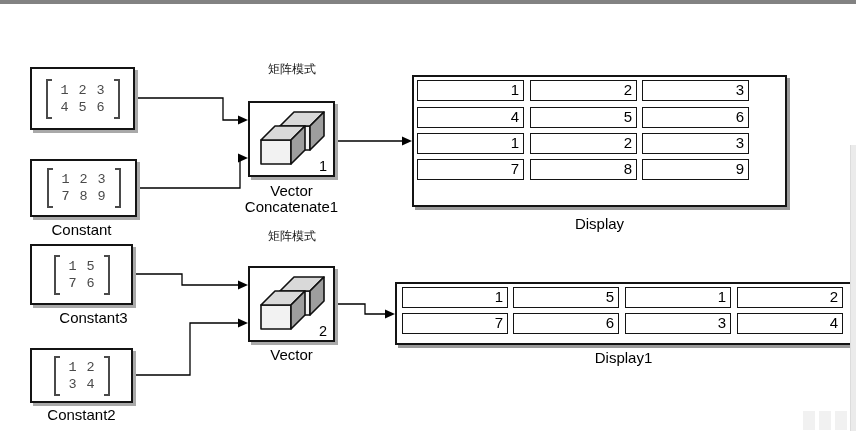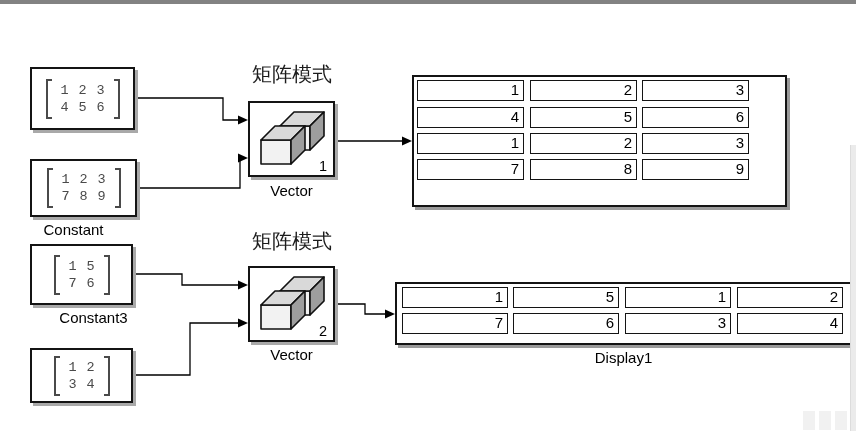--- a/index.html
+++ b/index.html
@@ -21,21 +21,21 @@
   .br-r{border-right:2px solid #4a4a4a;border-top:2px solid #4a4a4a;border-bottom:2px solid #4a4a4a;}
   .mrows{display:flex;flex-direction:column;justify-content:center;padding:0 4px;}
   .mrow{display:flex;}
   .mrow span{display:inline-block;width:18px;text-align:center;
              font-family:"Liberation Mono",monospace;font-size:13.5px;line-height:17px;color:#4a4a4a;}
 
   
   .vc-icon{position:absolute;left:9px;top:7px;}
   .port-num{position:absolute;right:6px;bottom:1px;font-size:14.5px;color:#000;}
   .annotation{position:absolute;text-align:center;font-family:"DejaVu Serif","Liberation Serif",serif;
-              font-size:20px;color:#1c1c1c;white-space:nowrap;}
+              font-size:12px;color:#1c1c1c;white-space:nowrap;}
 
   
   .dcell{position:absolute;box-sizing:border-box;border:1.5px solid #141414;background:#fff;
          text-align:right;padding-right:4px;font-size:15px;line-height:18px;color:#000;}
   .cell-a{width:107px;height:21px;}
   .cell-b{width:106px;height:21px;}
 
   .scrollbar{position:absolute;right:0;top:145px;width:6px;height:286px;background:#ebebeb;
              border-left:1px solid #dcdcdc;box-sizing:border-box;}
   .watermark{position:absolute;left:803px;top:411px;display:flex;gap:4px;opacity:.55;}
@@ -104,21 +104,21 @@
         </div>
         <div class="mrow">
           <span>7</span>
           <span>8</span>
           <span>9</span>
         </div>
       </div>
       <div class="bracket br-r"></div>
     </div>
   </div>
-  <div class="blklabel" style="left:0;top:222px;width:147px">Constant</div>
+  <div class="blklabel" style="left:8px;top:222px;width:147px">Constant</div>
 
   <div class="blk" style="left:30px;top:244px;width:103px;height:61px">
     <div class="matrix">
       <div class="bracket br-l"></div>
       <div class="mrows">
         <div class="mrow">
           <span>1</span>
           <span>5</span>
         </div>
         <div class="mrow">
@@ -140,38 +140,40 @@
           <span>2</span>
         </div>
         <div class="mrow">
           <span>3</span>
           <span>4</span>
         </div>
       </div>
       <div class="bracket br-r"></div>
     </div>
   </div>
+  <div class="blklabel" style="left:10px;top:407px;width:143px">Constant2</div>
 
   <div class="annotation" style="left:240px;top:61px;width:104px">矩阵模式</div>
 
   <div class="blk" style="left:248px;top:101px;width:87px;height:76px">
     <svg class="vc-icon" width="66" height="58" viewBox="0 0 66 58">
       <g stroke="#111" stroke-width="1.6" stroke-linejoin="round">
         <rect x="21" y="16" width="30" height="24" fill="#f2f2f2"></rect>
         <polygon points="21,16 35,2 65,2 51,16" fill="#d9d9d9"></polygon>
         <polygon points="51,16 65,2 65,26 51,40" fill="#9e9e9e"></polygon>
         <rect x="2" y="30" width="30" height="24" fill="#f2f2f2"></rect>
         <polygon points="2,30 16,16 46,16 32,30" fill="#d9d9d9"></polygon>
         <polygon points="32,30 46,16 46,40 32,54" fill="#9e9e9e"></polygon>
       </g>
     </svg>
     <span class="port-num">1</span>
   </div>
   <div class="blklabel" style="left:218px;top:183px;width:147px">
     <div>Vector</div>
+    <div>Concatenate1</div>
   </div>
 
   <div class="annotation" style="left:240px;top:228px;width:104px">矩阵模式</div>
 
   <div class="blk" style="left:248px;top:266px;width:87px;height:76px">
     <svg class="vc-icon" width="66" height="58" viewBox="0 0 66 58">
       <g stroke="#111" stroke-width="1.6" stroke-linejoin="round">
         <rect x="21" y="16" width="30" height="24" fill="#f2f2f2"></rect>
         <polygon points="21,16 35,2 65,2 51,16" fill="#d9d9d9"></polygon>
         <polygon points="51,16 65,2 65,26 51,40" fill="#9e9e9e"></polygon>
@@ -193,20 +195,21 @@
     <div class="dcell cell-a" style="left:3px;top:30px">4</div>
     <div class="dcell cell-a" style="left:116px;top:30px">5</div>
     <div class="dcell cell-a" style="left:228px;top:30px">6</div>
     <div class="dcell cell-a" style="left:3px;top:56px">1</div>
     <div class="dcell cell-a" style="left:116px;top:56px">2</div>
     <div class="dcell cell-a" style="left:228px;top:56px">3</div>
     <div class="dcell cell-a" style="left:3px;top:82px">7</div>
     <div class="dcell cell-a" style="left:116px;top:82px">8</div>
     <div class="dcell cell-a" style="left:228px;top:82px">9</div>
   </div>
+  <div class="blklabel" style="left:412px;top:216px;width:375px">Display</div>
 
   <div class="blk" style="left:395px;top:282px;width:457px;height:63px;box-shadow:3px 3px 0 #9a9a9a">
     <div class="dcell cell-b" style="left:5px;top:3px">1</div>
     <div class="dcell cell-b" style="left:116px;top:3px">5</div>
     <div class="dcell cell-b" style="left:228px;top:3px">1</div>
     <div class="dcell cell-b" style="left:340px;top:3px">2</div>
     <div class="dcell cell-b" style="left:5px;top:29px">7</div>
     <div class="dcell cell-b" style="left:116px;top:29px">6</div>
     <div class="dcell cell-b" style="left:228px;top:29px">3</div>
     <div class="dcell cell-b" style="left:340px;top:29px">4</div>

